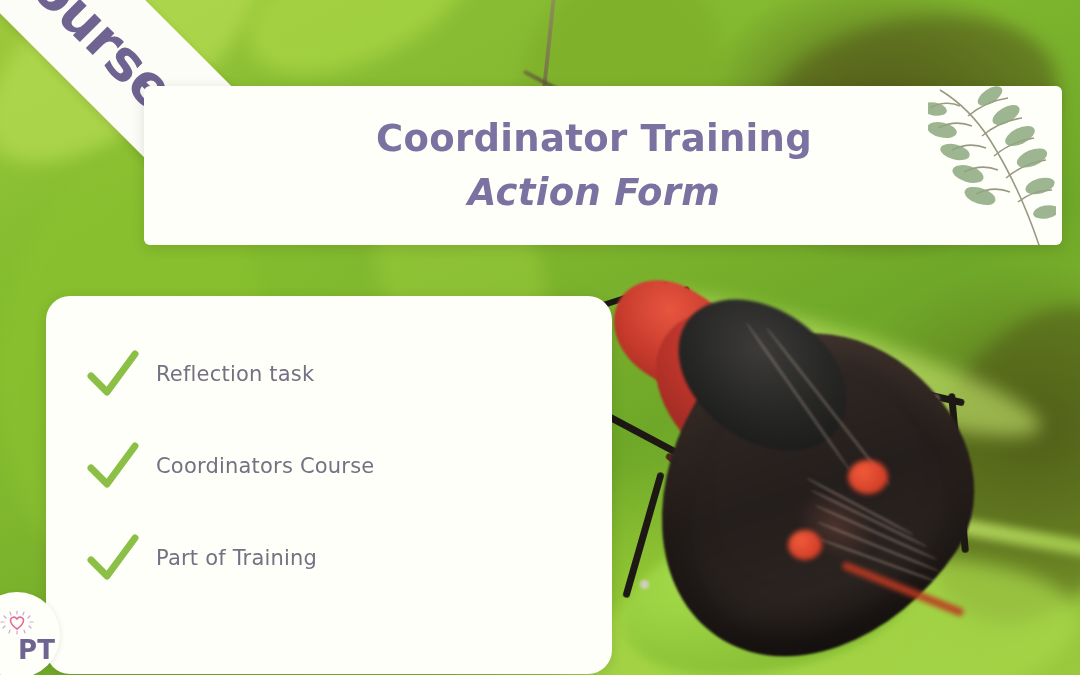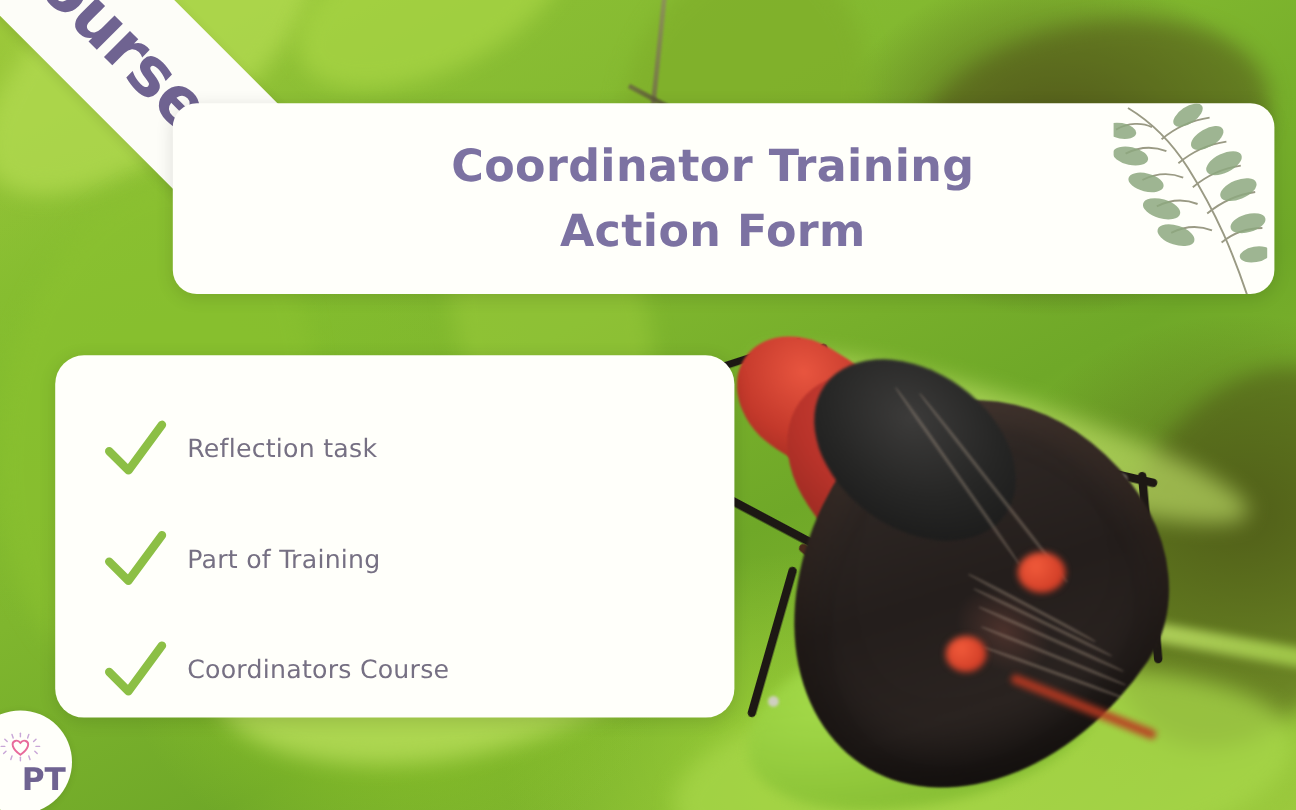--- a/index.html
+++ b/index.html
@@ -110,37 +110,37 @@
   #ribbon-text{
     font-family:"DejaVu Sans", sans-serif;
     font-size:56px; font-weight:700; color:#6f6391;
     letter-spacing:-1px; white-space:nowrap;
     transform:translateX(92px);
   }
 
   
   #title-card{
     position:absolute; left:144px; top:86px; width:918px; height:159px;
-    background:#fffffa; border-radius:20px;
+    background:#fffffa; border-radius:6px;
     box-shadow:0 3px 14px rgba(0,0,0,.12);
     display:flex; align-items:center; justify-content:center;
     overflow:hidden;
   }
   #title-text{
     font-family:"DejaVu Sans", sans-serif;
     text-align:center; color:#7c72a2; font-weight:700;
     font-size:37px; line-height:1.45; letter-spacing:.3px;
     padding-right:18px;
   }
-  #title-text .l2{ display:block; }
+  #title-text .l2{ display:block;font-style:italic; }
   #branch{ position:absolute; right:6px; top:-4px; width:128px; height:172px; }
 
   
   #checklist-card{
-    position:absolute; left:46px; top:296px; width:566px; height:302px;
+    position:absolute; left:46px; top:296px; width:566px; height:378px;
     background:#fffffa; border-radius:24px;
     box-shadow:0 3px 14px rgba(0,0,0,.12);
     padding:32px 0 0 36px;
   }
   .check-row{ display:flex; align-items:center; height:92px; }
   .check-mark{ width:62px; flex:0 0 62px; display:flex; align-items:center; justify-content:center; }
   .check-label{
     font-family:"DejaVu Sans", sans-serif;
     font-size:21px; color:#767083; font-weight:400; letter-spacing:.2px;
     padding-left:12px;
@@ -254,30 +254,30 @@
     </span>
     <span class="check-label">Reflection task</span>
   </div>
 
   <div class="check-row">
     <span class="check-mark">
       <svg width="52" height="48" viewBox="0 0 52 48">
         <path d="M4 26 L20 42 L48 4" fill="none" stroke="#8cbf45" stroke-width="7" stroke-linecap="round" stroke-linejoin="round"></path>
       </svg>
     </span>
-    <span class="check-label">Part of Training</span>
+    <span class="check-label">Coordinators Course</span>
   </div>
 
   <div class="check-row">
     <span class="check-mark">
       <svg width="52" height="48" viewBox="0 0 52 48">
         <path d="M4 26 L20 42 L48 4" fill="none" stroke="#8cbf45" stroke-width="7" stroke-linecap="round" stroke-linejoin="round"></path>
       </svg>
     </span>
-    <span class="check-label">Coordinators Course</span>
+    <span class="check-label">Part of Training</span>
   </div>
 
 </div>
 
 <div id="logo">
   <svg id="logo-mark" viewBox="0 0 40 26">
     <g stroke="#c9a7d8" stroke-width="1.2" stroke-linecap="round">
       <line x1="20" y1="1" x2="20" y2="4"></line>
       <line x1="13" y1="2" x2="14" y2="5"></line>
       <line x1="27" y1="2" x2="26" y2="5"></line>

